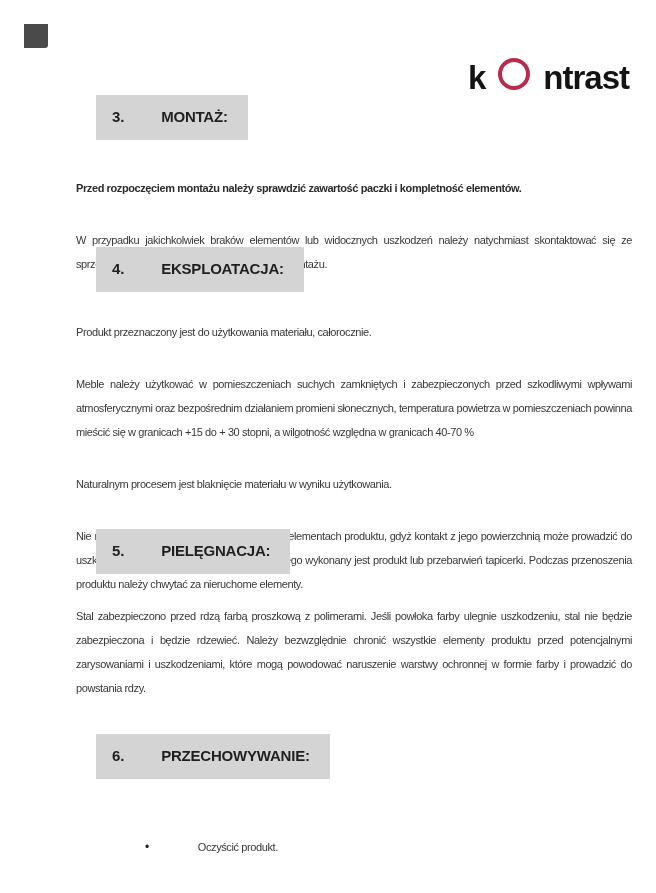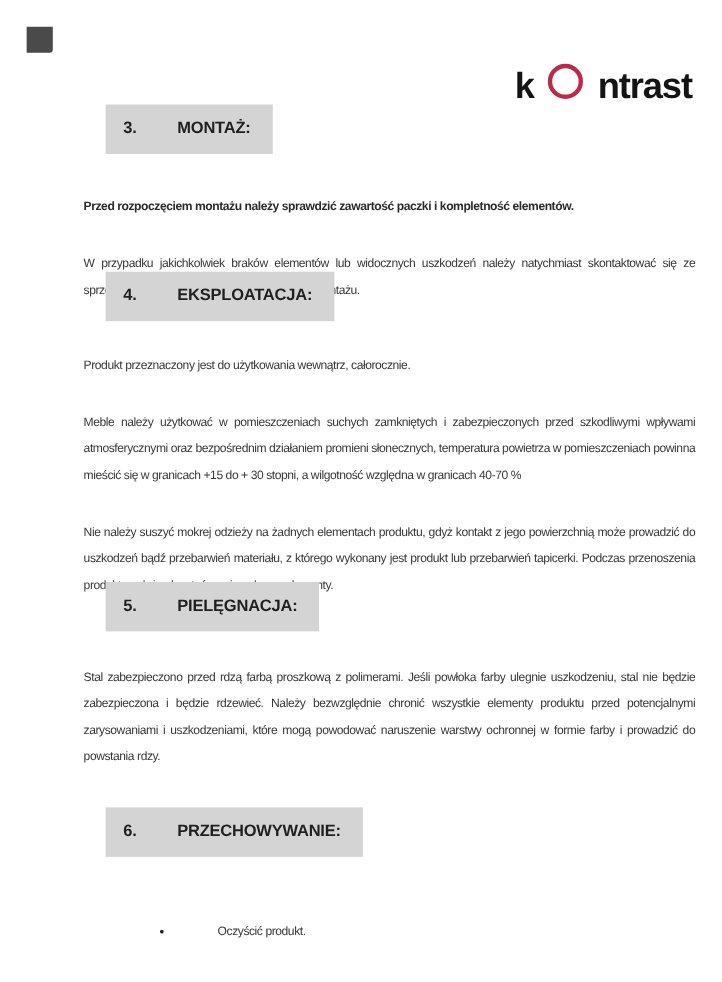--- a/index.html
+++ b/index.html
@@ -86,22 +86,23 @@
     <p class="body-par">W przypadku jakichkolwiek braków elementów lub widocznych uszkodzeń należy natychmiast skontaktować się ze sprzedawcą. Nie należy rozpoczynać procesu montażu.</p>
   </div>
 
   <div class="section sec-4">
     <div class="sec-head">
       <span class="hl">
         <span>4.</span>
         <span>EKSPLOATACJA:</span>
       </span>
     </div>
-    <p class="body-par">Produkt przeznaczony jest do użytkowania wewnątrz, całorocznie.</p>
+    <p class="body-par">Produkt przeznaczony jest do użytkowania materiału, całorocznie.</p>
     <p class="body-par">Meble należy użytkować w pomieszczeniach suchych zamkniętych i zabezpieczonych przed szkodliwymi wpływami atmosferycznymi oraz bezpośrednim działaniem promieni słonecznych, temperatura powietrza w pomieszczeniach powinna mieścić się w granicach +15 do + 30 stopni, a wilgotność względna w granicach 40-70 %</p>
+    <p class="body-par">Naturalnym procesem jest blaknięcie materiału w wyniku użytkowania.</p>
     <p class="body-par">Nie należy suszyć mokrej odzieży na żadnych elementach produktu, gdyż kontakt z jego powierzchnią może prowadzić do uszkodzeń bądź przebarwień materiału, z którego wykonany jest produkt lub przebarwień tapicerki. Podczas przenoszenia produktu należy chwytać za nieruchome elementy.</p>
   </div>
 
   <div class="section sec-5">
     <div class="sec-head">
       <span class="hl">
         <span>5.</span>
         <span>PIELĘGNACJA:</span>
       </span>
     </div>

